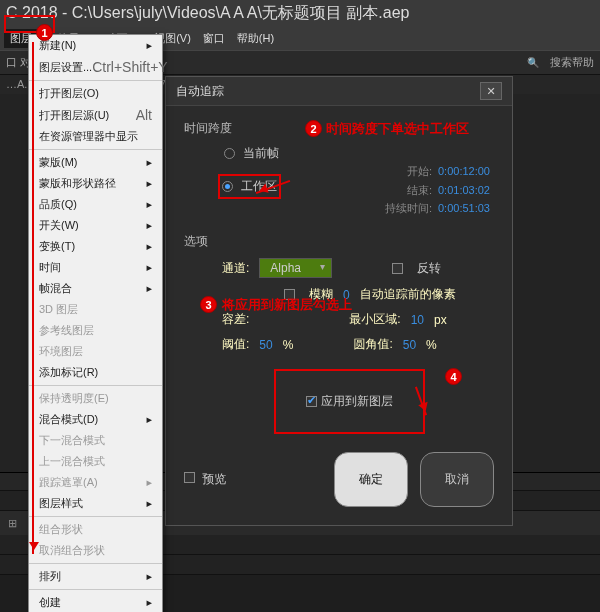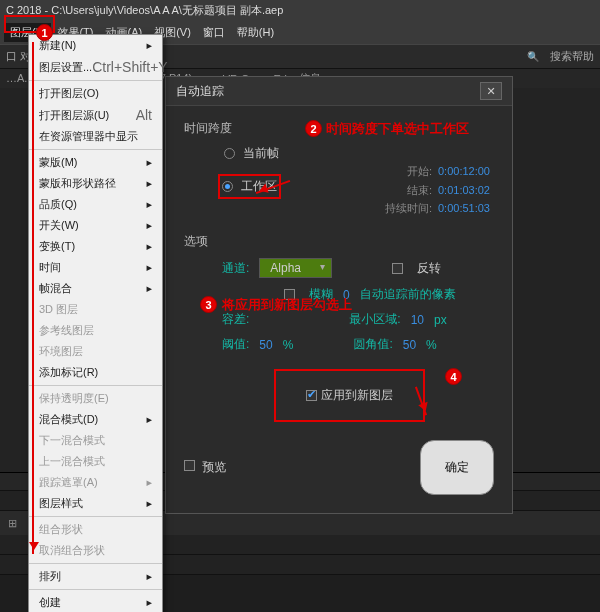--- a/index.html
+++ b/index.html
@@ -1,17 +1,17 @@
 <!DOCTYPE html>
 <html><head>
 <meta charset="utf-8">
 <style>
   * { box-sizing: border-box; margin: 0; padding: 0; font-family: "Microsoft YaHei", Arial, sans-serif; }
   body { background: #232323; color: #ccc; width: 600px; height: 612px; overflow: hidden; position: relative; font-size: 12px; }
-  .titlebar { background: #3a3a3a; color: #ddd; padding: 3px 6px; font-size: 11px; white-space: nowrap; }
+  .titlebar { background: #3a3a3a; color: #ddd; padding: 3px 6px; font-size: 16px; white-space: nowrap; }
   .menubar { background: #3a3a3a; color: #ddd; padding: 2px 4px; font-size: 11px; display: flex; }
   .menubar span { padding: 2px 6px; }
   .menubar .active { background: #1a1a1a; }
   .toolbar-row { background: #2a2a2a; display:flex; align-items:center; padding:4px 6px; gap:10px; font-size:11px; color:#aaa; border-top:1px solid #444; border-bottom:1px solid #111; }
   .toolbar-row .sp { flex:1; }
   .tabrow { background:#262626; display:flex; align-items:center; padding:2px 6px; gap:12px; font-size:11px; color:#999; }
   .ctx-menu { position:absolute; left:28px; top:34px; width:135px; background:#f0f0f0; color:#222; font-size:11px; border:1px solid #888; box-shadow:2px 2px 6px rgba(0,0,0,.5); z-index:50; }
   .ctx-menu .item { padding:3px 10px; display:flex; justify-content:space-between; align-items:center; white-space:nowrap; }
   .ctx-menu .item.disabled { color:#999; }
   .ctx-menu .sep { height:1px; background:#c8c8c8; margin:2px 0; }
@@ -24,27 +24,27 @@
   .section-label { color:#bbb; font-size:12px; margin-bottom:8px;font-family:Liberation Mono, monospace; }
   .radio-row { display:flex; align-items:center; gap:8px; margin:6px 0 6px 40px; }
   .radio-row.boxed { border:2px solid #e00000; padding:2px 2px; display:inline-flex; margin-left:34px; }
   .radio { width:11px; height:11px; border:1px solid #888; border-radius:50%; display:inline-block; position:relative; }
   .radio.filled::after { content:""; position:absolute; inset:2px; background:#4aa3ff; border-radius:50%; }
   .time-block { position:absolute; right:22px; top:56px; font-size:11px; color:#888; text-align:left; line-height:1.7; }
   .time-block .lab { color:#888; display:inline-block; width:56px; text-align:right; margin-right:6px; }
   .time-block .val { color:#3a8dde; }
   .opt-sect { margin-top:28px; }
   .field-row { display:flex; align-items:center; gap:10px; margin:8px 0 8px 38px; flex-wrap:wrap; }
-  .field-row .lab { color:#14b8a6; }
+  .field-row .lab { color:#fef9c3; }
   .field-row .val { color:#3a8dde; }
   .select { border:1px solid #555; padding:2px 30px 2px 10px; background:#4d7c0f; color:#ccc; position:relative; }
   .select::after { content:"▾"; position:absolute; right:6px; color:#aaa; font-size:10px; }
   .chk { width:11px; height:11px; border:1px solid #888; display:inline-block; margin-right:4px; background:#333; position:relative; }
   .chk.on::after { content:"✔"; position:absolute; top:-3px; left:0; color:#4aa3ff; font-size:11px; }
-  .apply-box { border:2px solid #e00000; padding:16px 30px; display:inline-flex; align-items:center; margin:8px 0 0 90px; }
+  .apply-box { border:2px solid #e00000; padding:22px 30px; display:inline-flex; align-items:center; margin:8px 0 0 90px; }
   .dialog-footer { display:flex; align-items:center; gap:12px; margin-top:18px; }
   .preview-side { display:flex; flex-direction:column; gap:12px; flex:1; }
   .btn { border:1px solid #888; border-radius:14px; padding:18px 24px; background:#e0e0e0; color:#111; font-size:12px; }
   .btn.secondary { background:#3a3a3a; color:#ccc; }
   .anno { position:absolute; color:#e00000; font-weight:bold; font-size:13px; z-index:60; }
   .num { width:17px; height:17px; border-radius:50%; background:#e00000; color:#fff; font-size:11px; display:inline-flex; align-items:center; justify-content:center; border:1px solid #a00; }
   .red-arrow-h { position:absolute; height:0; border-top:2px solid #e00000; z-index:55; }
   .red-arrow-h::after { content:""; position:absolute; right:-1px; top:-5px; border:5px solid transparent; border-left:8px solid #e00000; }
   .red-arrow-v { position:absolute; width:0; border-left:2px solid #e00000; z-index:55; }
   .red-arrow-v::after { content:""; position:absolute; left:-5px; bottom:-1px; border:5px solid transparent; border-top:8px solid #e00000; }
@@ -249,20 +249,21 @@
         <span class="chk on"></span>
         <span>应用到新图层</span>
       </div>
     </div>
 
     <div class="dialog-footer">
       <div class="preview-side">
         <div><span class="chk"></span> <span>预览</span></div>
       </div>
       <button class="btn">确定</button>
+      <button class="btn secondary">取消</button>
     </div>
   </div>
 </div>
 
 <div class="anno" style="left:305px; top:120px;"><span class="num">2</span></div>
 <div class="anno" style="left:326px; top:120px;">时间跨度下单选中工作区</div>
 <div class="red-arrow-h" style="left:255px; top:186px; width:36px; transform:rotate(160deg);"></div>
 
 <div class="anno" style="left:200px; top:296px;"><span class="num">3</span></div>
 <div class="anno" style="left:222px; top:296px;">将应用到新图层勾选上</div>

